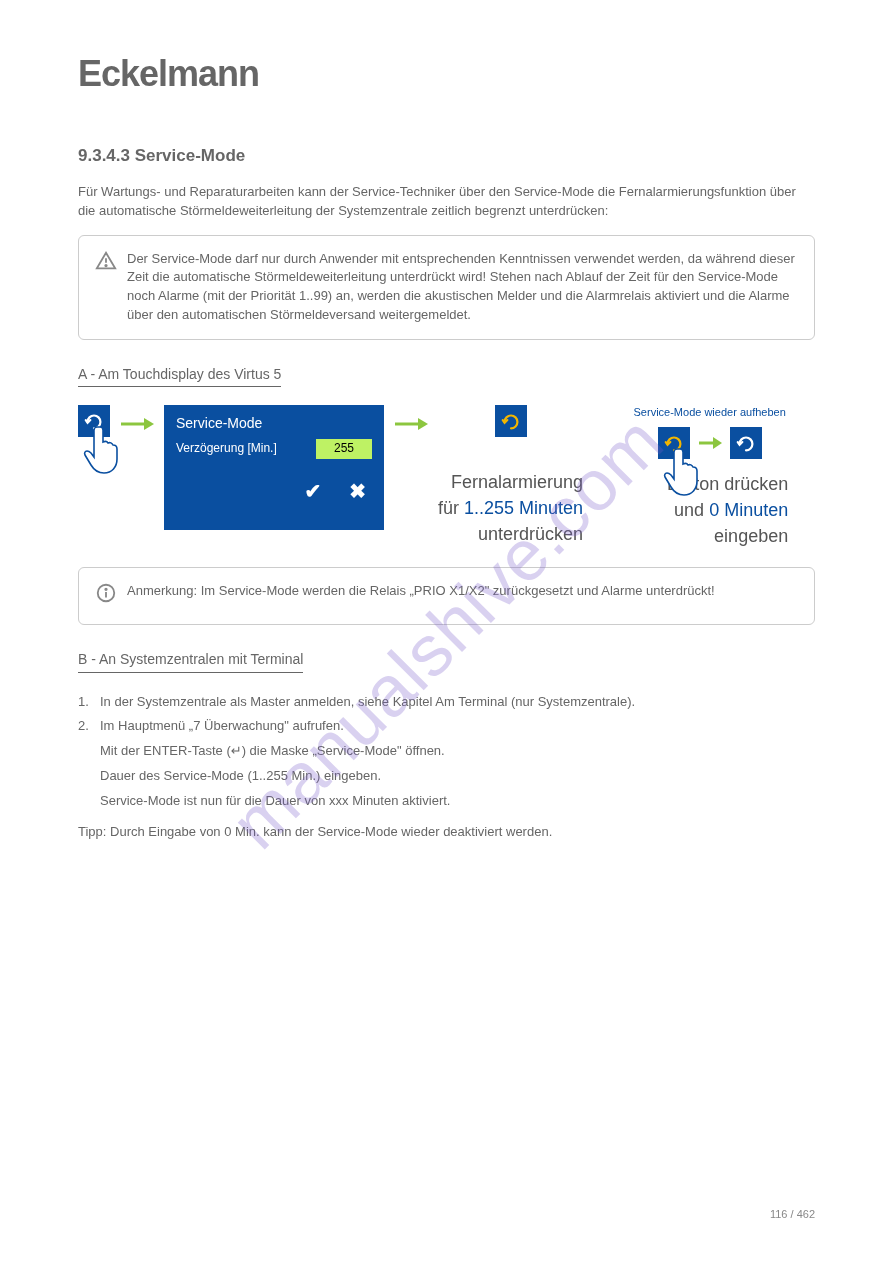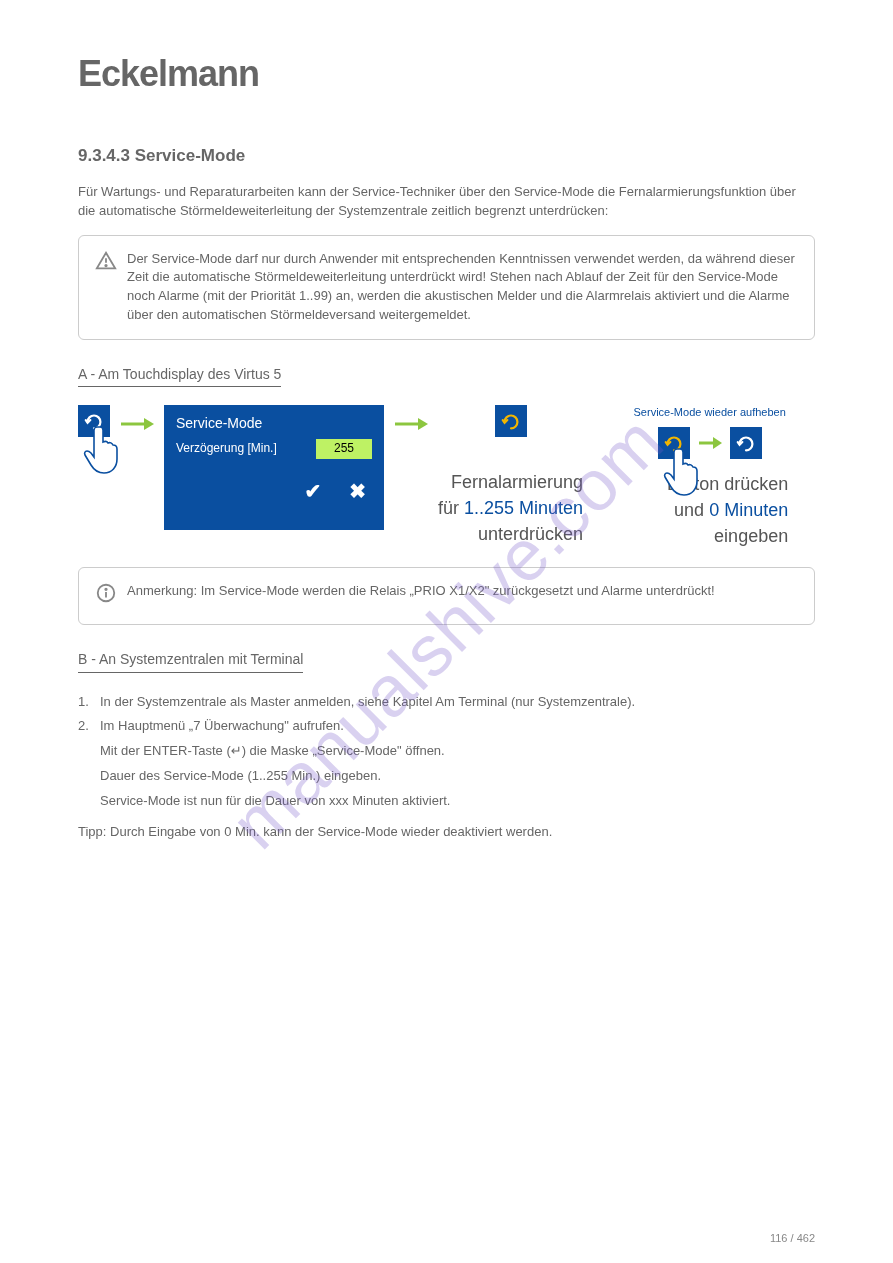--- a/index.html
+++ b/index.html
@@ -31,21 +31,21 @@
   .hand-wrap { position:relative; }
   .hand { position:absolute; left:4px; top:18px; width:44px; height:52px; }
   .rightblock { display:flex; flex-direction:column; align-items:center; gap:6px; }
   .rightblock .headline { color:#0a4fa0; font-size:11px; margin-bottom:0; white-space:nowrap; }
   .rightblock .iconrow { display:flex; align-items:center; gap:8px; }
   .underline-head { display:inline-block; border-bottom:1px solid #666; padding-bottom:2px; margin-bottom:14px; font-size:14px; color:#666; }
   .steps { margin-top:6px; margin-left:0; padding-left:0; }
   .steps li { list-style:none; margin-bottom:6px; display:flex; }
   .steps li .num { width:22px; flex:0 0 22px; }
   .watermark { position:absolute; left:50%; top:50%; transform:translate(-50%,-50%) rotate(-45deg); font-size:72px; font-weight:400; color:rgba(120,90,200,0.28); white-space:nowrap; pointer-events:none; user-select:none; letter-spacing:1px; }
-  .footer { position:absolute; bottom:16px; right:78px; font-size:11px; color:#888; }
+  .footer { position:absolute; bottom:40px; right:78px; font-size:11px; color:#888; }
 </style>
 </head>
 <body>
 
 <div class="page">
   <div class="logo">Eckelmann</div>
 
   <h3>9.3.4.3 Service-Mode</h3>
   <p>Für Wartungs- und Reparaturarbeiten kann der Service-Techniker über den Service-Mode die Fernalarmierungsfunktion über die automatische Störmeldeweiterleitung der Systemzentrale zeitlich begrenzt unterdrücken:</p>
 

